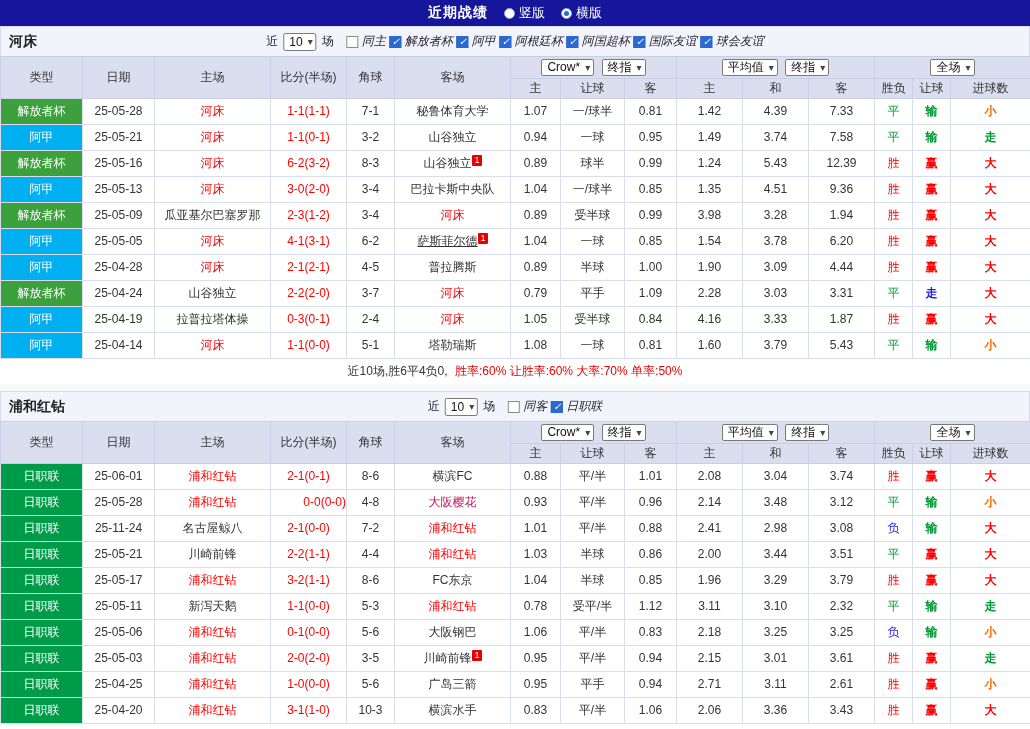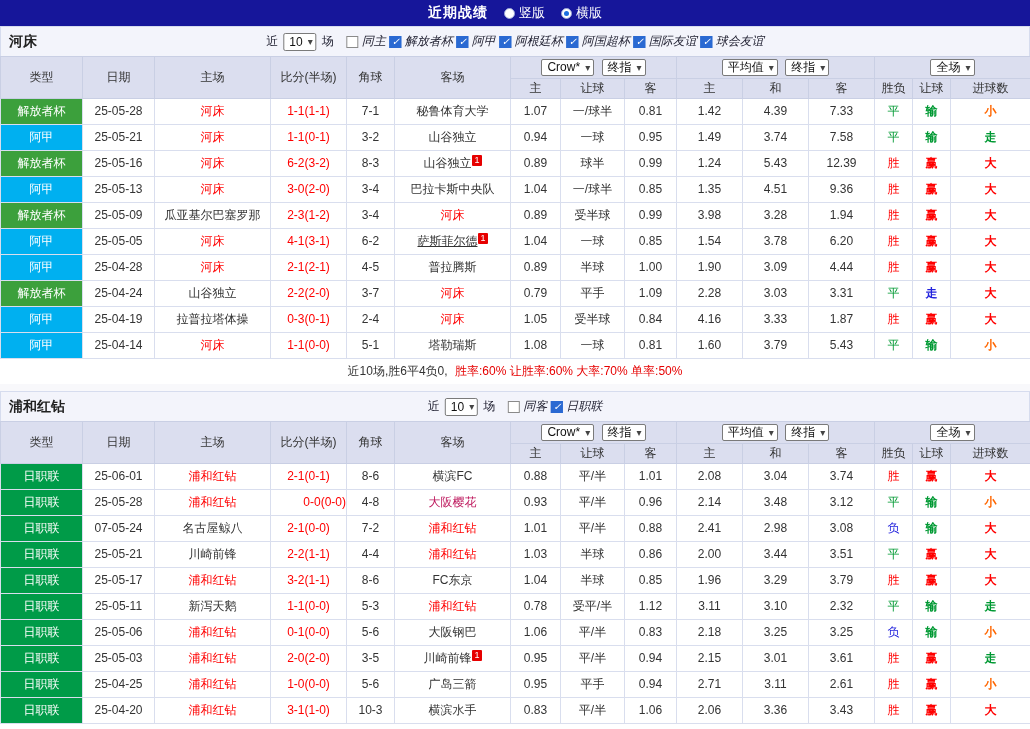--- a/index.html
+++ b/index.html
@@ -463,21 +463,21 @@
             <td>0.96</td>
             <td>2.14</td>
             <td>3.48</td>
             <td>3.12</td>
             <td style="color: rgb(0, 153, 51);">平</td>
             <td style="color: rgb(0, 153, 51); font-weight: bold;">输</td>
             <td style="color: rgb(255, 102, 0); font-weight: bold;">小</td>
           </tr>
           <tr>
             <td style="color: rgb(255, 255, 255); background: rgb(0, 155, 72);">日职联</td>
-            <td>07-05-24</td>
+            <td>25-11-24</td>
             <td><span class="tname" style="color: rgb(51, 51, 51);">名古屋鲸八</span></td>
             <td style="color: rgb(255, 0, 0);">2-1(0-0)</td>
             <td>7-2</td>
             <td><span class="tname" style="color: rgb(255, 0, 0);">浦和红钻</span></td>
             <td>1.01</td>
             <td>平/半</td>
             <td>0.88</td>
             <td>2.41</td>
             <td>2.98</td>
             <td>3.08</td>

